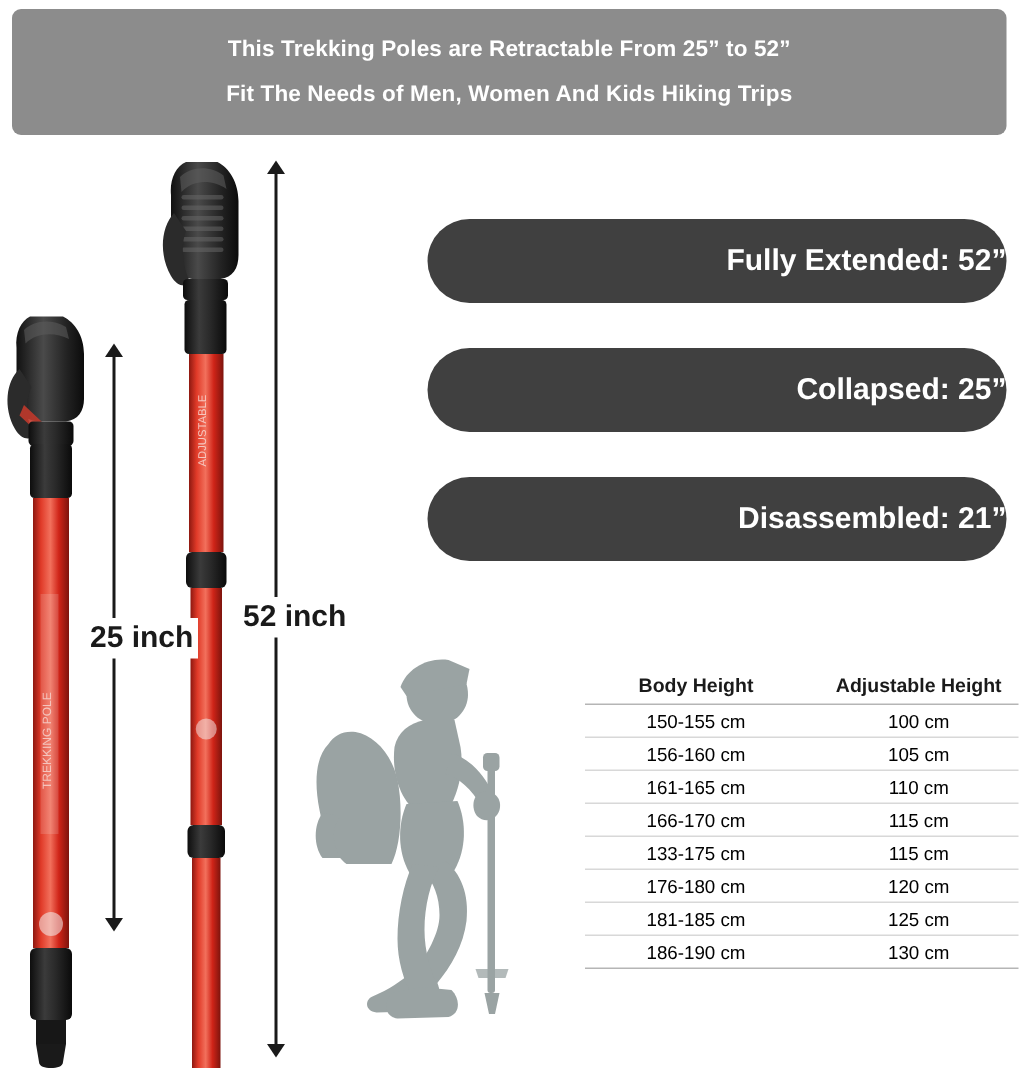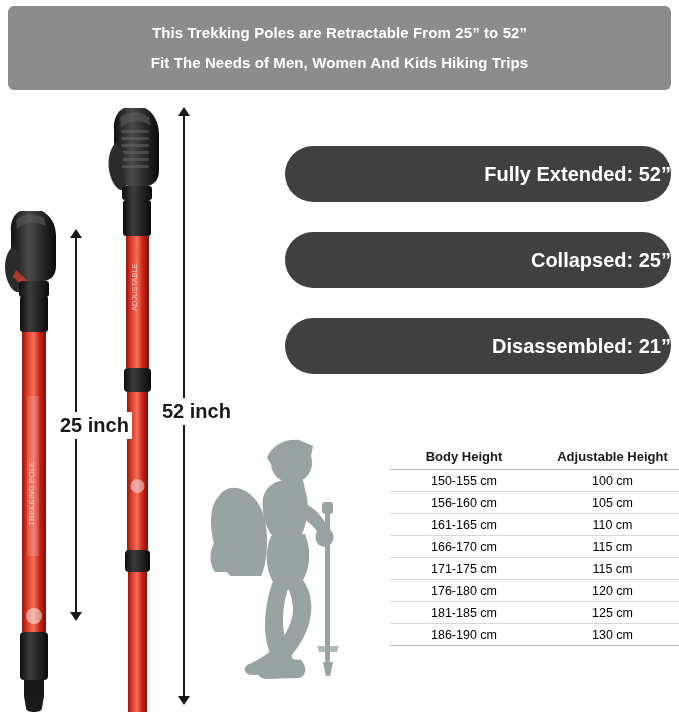--- a/index.html
+++ b/index.html
@@ -299,21 +299,21 @@
     </tr>
     <tr>
       <td>161-165 cm</td>
       <td>110 cm</td>
     </tr>
     <tr>
       <td>166-170 cm</td>
       <td>115 cm</td>
     </tr>
     <tr>
-      <td>171-175 cm</td>
+      <td>133-175 cm</td>
       <td>115 cm</td>
     </tr>
     <tr>
       <td>176-180 cm</td>
       <td>120 cm</td>
     </tr>
     <tr>
       <td>181-185 cm</td>
       <td>125 cm</td>
     </tr>

